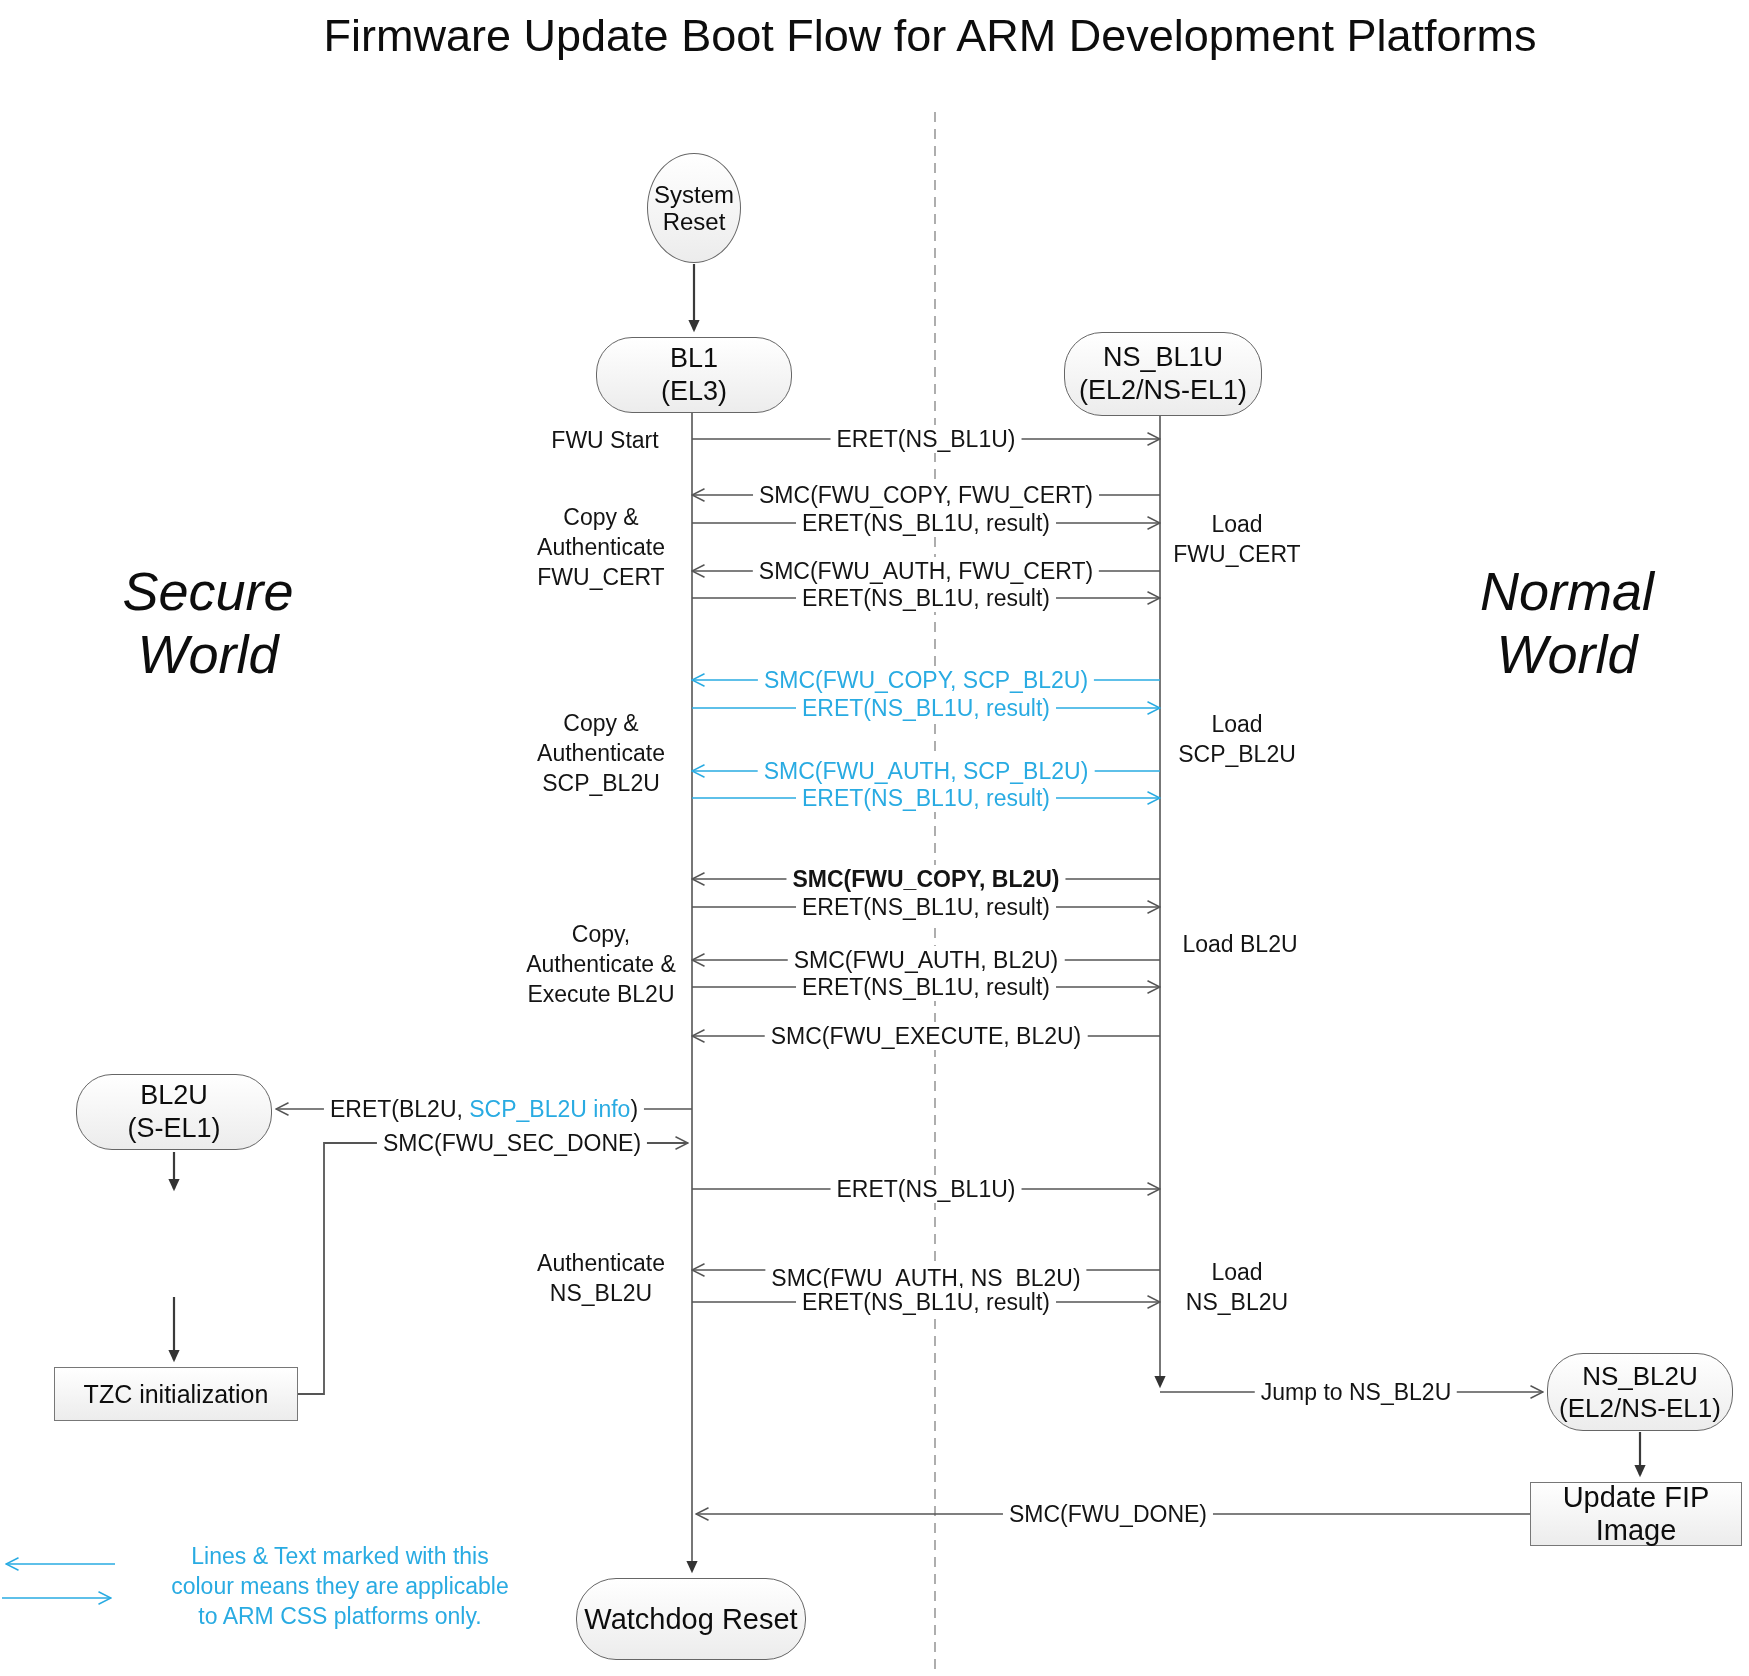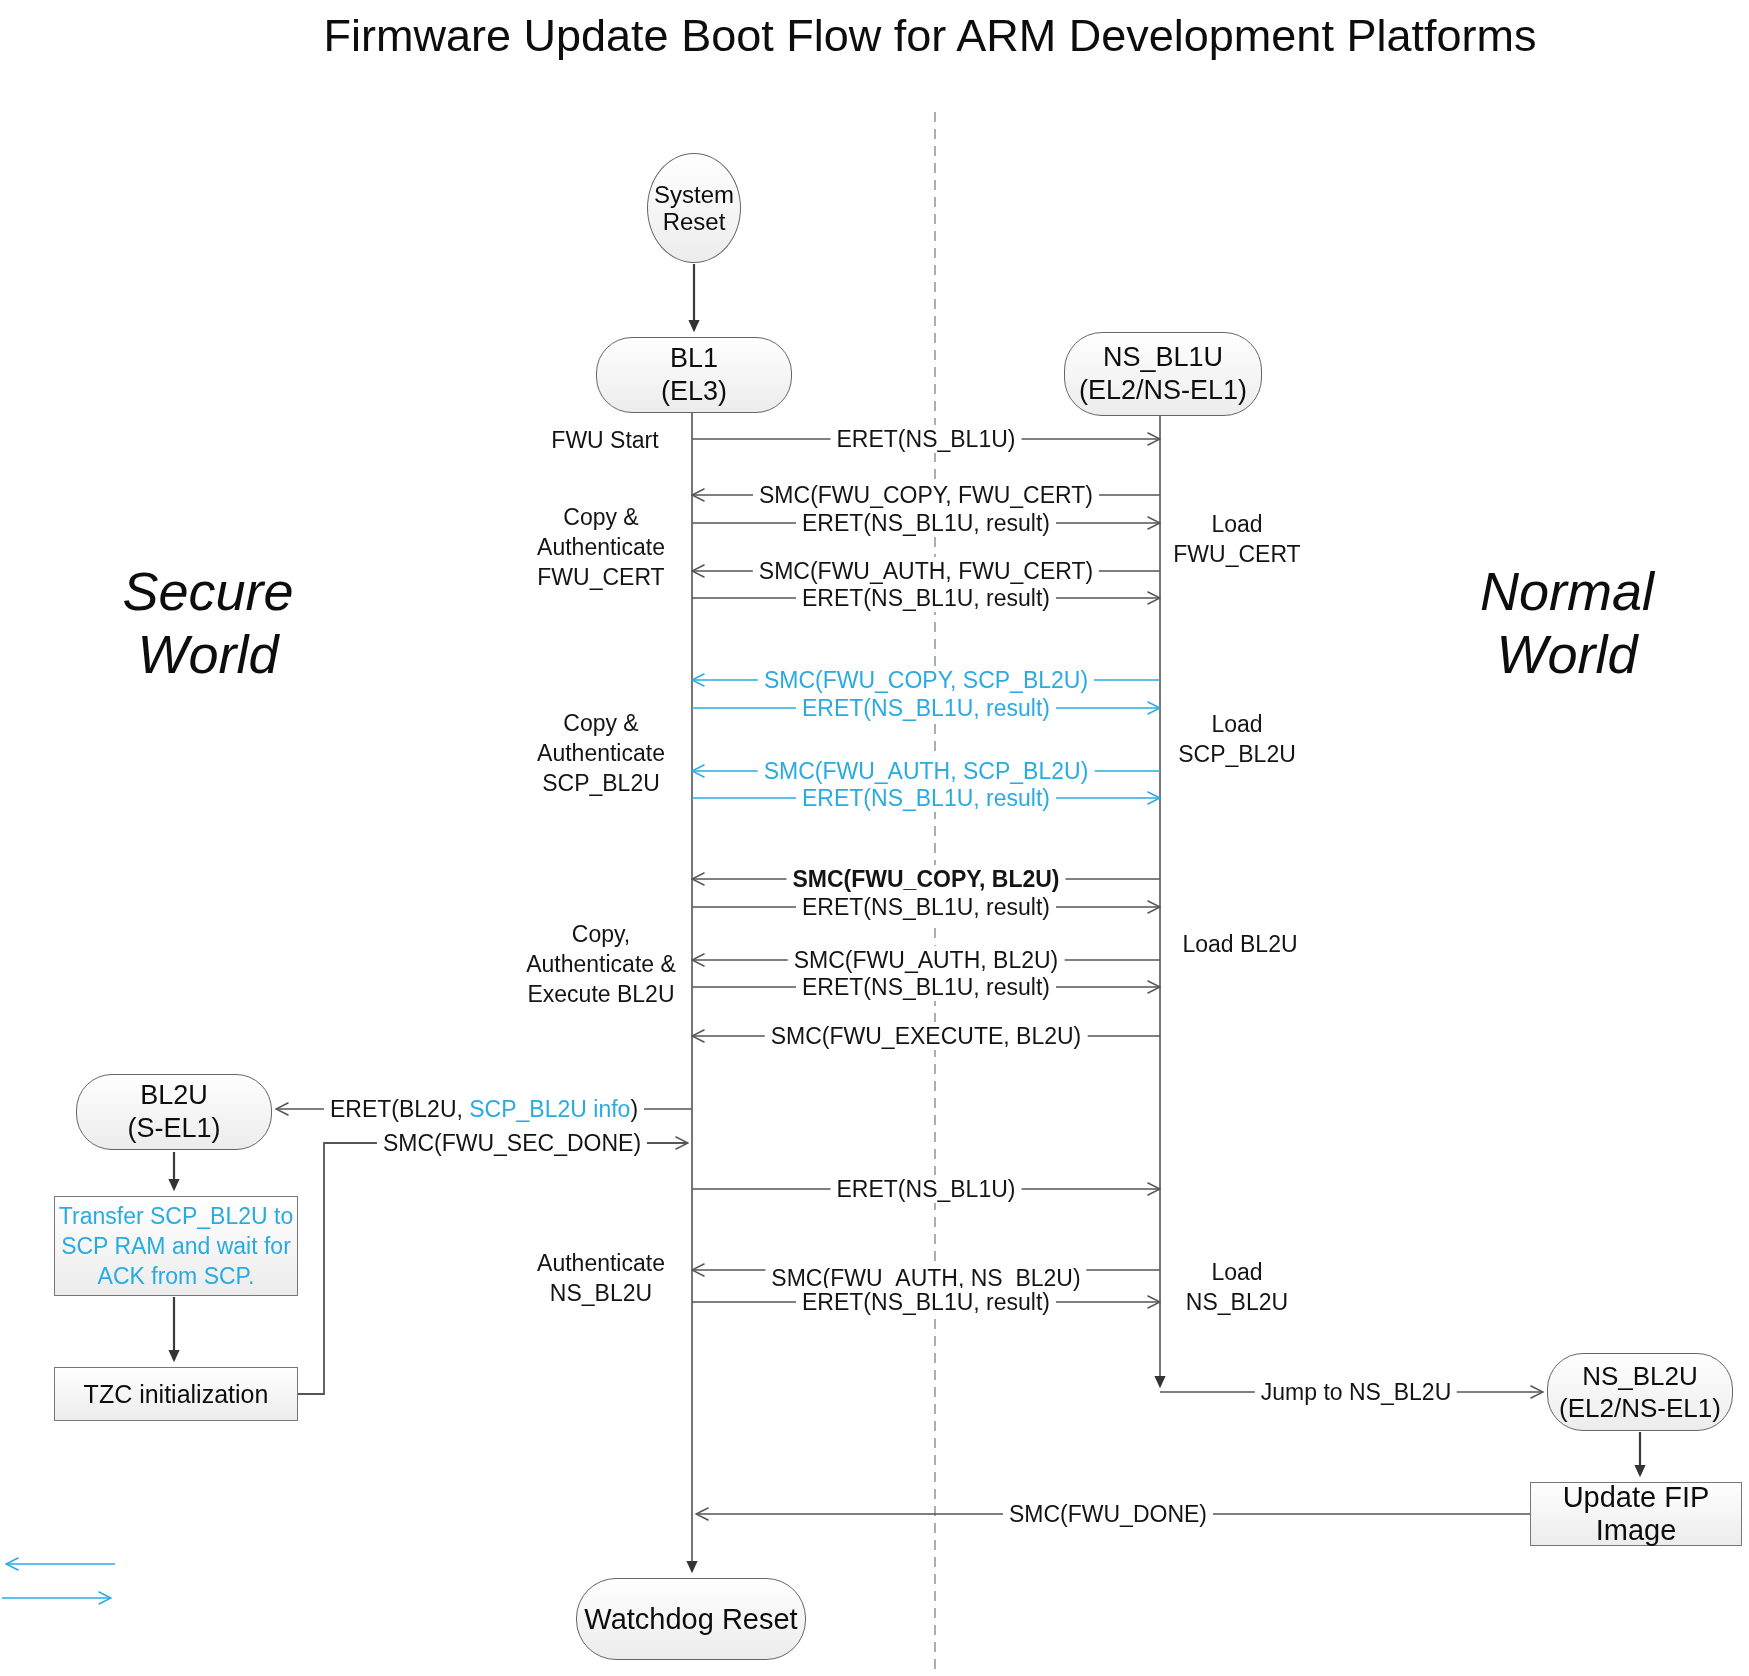--- a/index.html
+++ b/index.html
@@ -105,25 +105,20 @@
   <div class="abs node pill" style="left:1064px;top:332px;width:198px;height:84px;font-size:27px;line-height:33px;">
     <div>NS_BL1U</div>
     <div>(EL2/NS-EL1)</div>
   </div>
 
   <div class="abs node pill" style="left:76px;top:1074px;width:196px;height:76px;font-size:27px;line-height:33px;border-radius:36px;">
     <div>BL2U</div>
     <div>(S-EL1)</div>
   </div>
 
-  <div class="abs node rect cyan" style="left:54px;top:1196px;width:244px;height:100px;font-size:23px;line-height:30px;">
-    <div>Transfer SCP_BL2U to</div>
-    <div>SCP RAM and wait for</div>
-    <div>ACK from SCP.</div>
-  </div>
 
   <div class="abs node rect" style="left:54px;top:1367px;width:244px;height:54px;font-size:25px;text-align:right;">
     <div>TZC initialization</div>
   </div>
 
   <div class="abs node pill" style="left:1547px;top:1353px;width:186px;height:78px;font-size:26px;line-height:32px;border-radius:36px;">
     <div>NS_BL2U</div>
     <div>(EL2/NS-EL1)</div>
   </div>
 
@@ -190,14 +185,19 @@
   <div class="abs side cyan" style="left:1237px;top:709px;">
     <div>Load</div>
     <div>SCP_BL2U</div>
   </div>
   <div class="abs side" style="left:1240px;top:929px;">Load BL2U</div>
   <div class="abs side" style="left:1237px;top:1257px;">
     <div>Load</div>
     <div>NS_BL2U</div>
   </div>
 
+  <div class="abs legend cyan" style="left:150px;top:1541px;">
+    <div>Lines &amp; Text marked with this</div>
+    <div>colour means they are applicable</div>
+    <div>to ARM CSS platforms only.</div>
+  </div>
 
 </div>
 
 </body></html>

